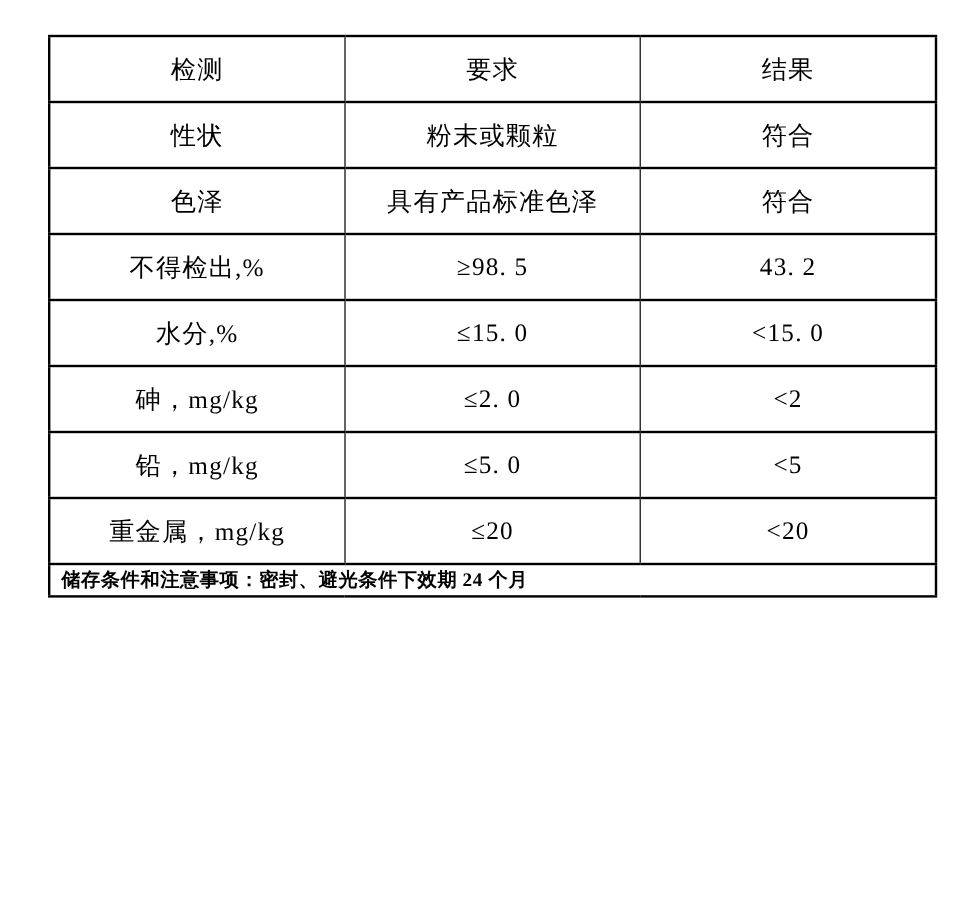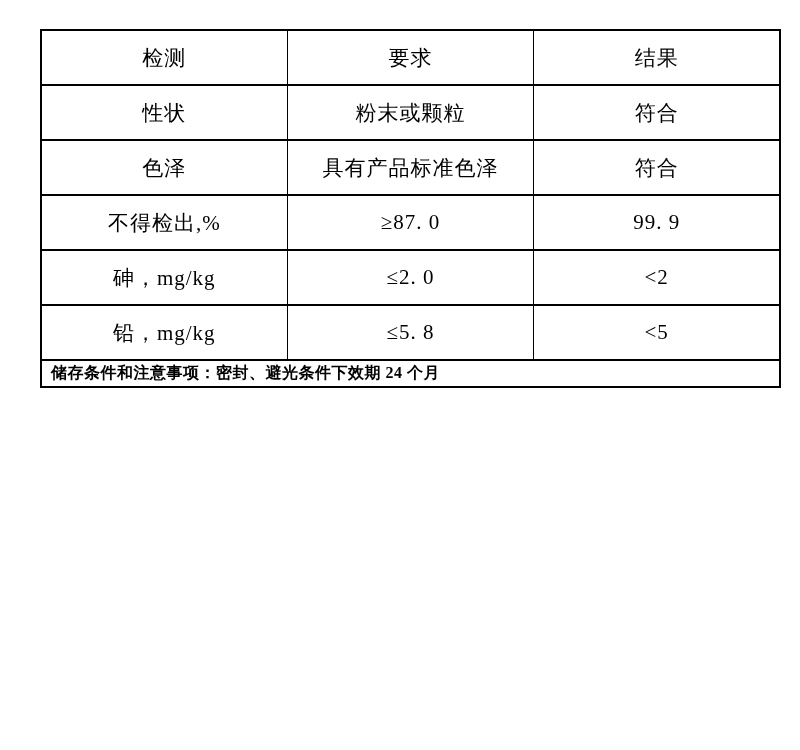--- a/index.html
+++ b/index.html
@@ -75,32 +75,42 @@
     <td>粉末或颗粒</td>
     <td>符合</td>
   </tr>
         <tr>
     <td>色泽</td>
     <td>具有产品标准色泽</td>
     <td>符合</td>
   </tr>
         <tr>
     <td>不得检出,%</td>
-    <td>≥87. 0</td>
-    <td>99. 9</td>
+    <td>≥98. 5</td>
+    <td>43. 2</td>
+  </tr>
+        <tr>
+    <td>水分,%</td>
+    <td>≤15. 0</td>
+    <td>&lt;15. 0</td>
   </tr>
         <tr>
     <td>砷，mg/kg</td>
     <td>≤2. 0</td>
     <td>&lt;2</td>
   </tr>
         <tr>
     <td>铅，mg/kg</td>
-    <td>≤5. 8</td>
+    <td>≤5. 0</td>
     <td>&lt;5</td>
+  </tr>
+        <tr>
+    <td>重金属，mg/kg</td>
+    <td>≤20</td>
+    <td>&lt;20</td>
   </tr>
       </tbody>
     <tfoot>
       <tr>
         <td colspan="3" class="footer-cell">储存条件和注意事项：密封、避光条件下效期 24 个月</td>
       </tr>
     </tfoot>
   </table>
 </div>
 

